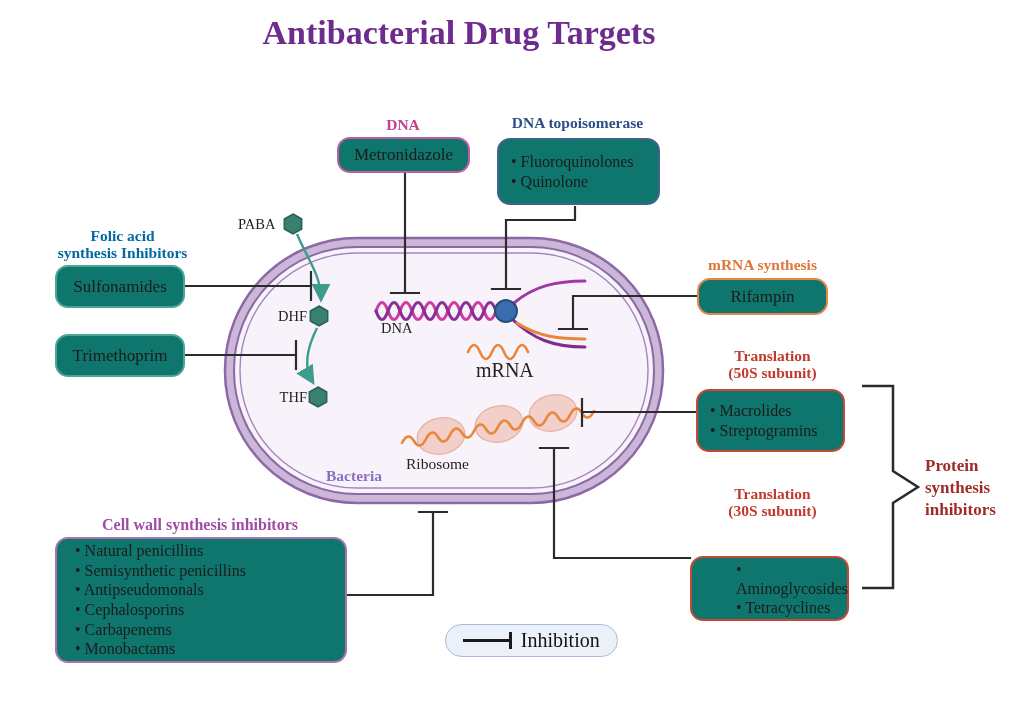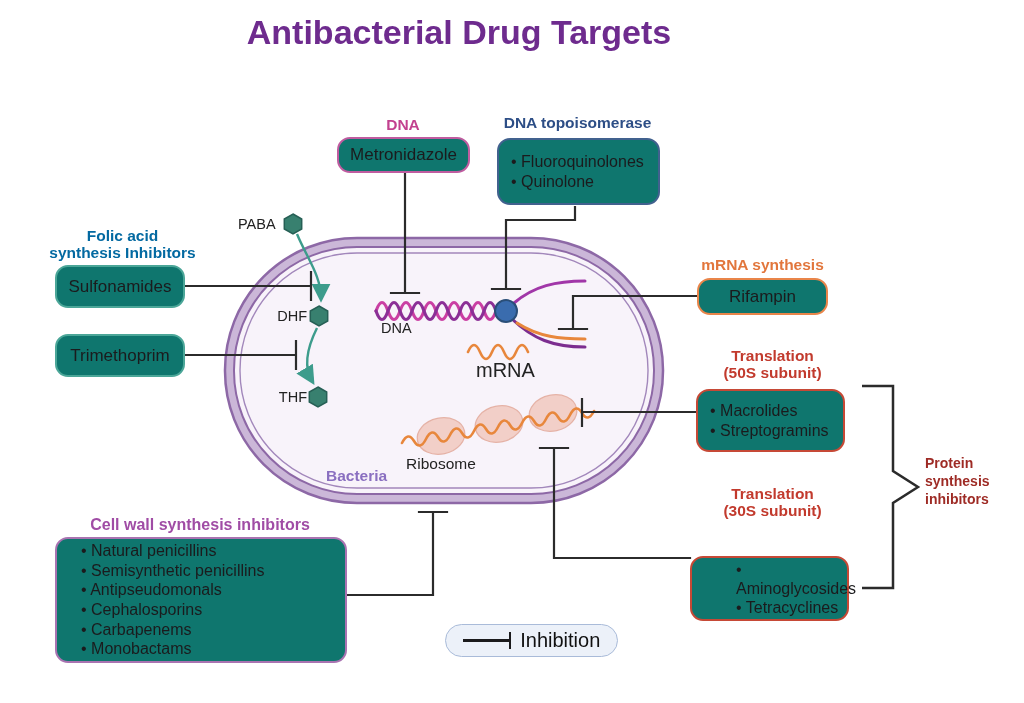--- a/index.html
+++ b/index.html
@@ -1,17 +1,17 @@
 <!DOCTYPE html>
 <html><head>
 <meta charset="utf-8">
 <style>
   html,body{margin:0;padding:0;background:#fff;}
   .stage{position:relative;width:1024px;height:703px;background:#ffffff;
-         font-family:Liberation Sans, sans-serif;color:#1d1d1f;overflow:hidden;}
+         font-family:Liberation Serif, serif;color:#1d1d1f;overflow:hidden;}
   svg.layer{position:absolute;left:0;top:0;width:1024px;height:703px;}
   .hd{position:absolute;font-weight:bold;text-align:center;line-height:1.1;font-size:15.5px;}
   .plain{position:absolute;color:#222;font-size:14.5px;line-height:1.1;}
   .box{position:absolute;background:#0f766e;border:2px solid #888;border-radius:13px;
        display:flex;align-items:center;justify-content:center;font-size:17px;color:#1b1b1d;box-sizing:border-box;}
   .box.list{flex-direction:column;align-items:flex-start;justify-content:center;
             font-size:16px;line-height:1.2;padding:4px 6px 4px 12px;}
   .legend{position:absolute;left:445px;top:624px;width:173px;height:33px;background:#ECF1F9;
           border:1.5px solid #A9BBD9;border-radius:17px;display:flex;align-items:center;
           justify-content:center;gap:9px;box-sizing:border-box;}
@@ -119,28 +119,28 @@
 
   <div class="hd" style="left:700px;top:485px;width:145px;color:#C23A2D;">
     <div>Translation</div>
     <div>(30S subunit)</div>
   </div>
   <div class="box list" style="left:690px;top:556px;width:159px;height:65px;border-color:#C64936;padding-left:44px;">
     <div>• Aminoglycosides</div>
     <div>• Tetracyclines</div>
   </div>
 
-  <div class="hd" style="left:925px;top:455px;width:95px;text-align:left;font-size:14px;line-height:1.28;color:#9E2B25;">
+  <div class="hd" style="left:925px;top:455px;width:95px;text-align:left;font-size:17px;line-height:1.28;color:#9E2B25;">
     <div>Protein</div>
     <div>synthesis</div>
     <div>inhibitors</div>
   </div>
 
   <div class="hd" style="left:60px;top:516px;width:280px;font-size:16px;color:#A04CA5;">Cell wall synthesis inhibitors</div>
-  <div class="box list" style="left:55px;top:537px;width:292px;height:126px;border-color:#A973B1;padding-left:24px;line-height:1.22;">
+  <div class="box list" style="left:55px;top:537px;width:292px;height:126px;border-color:#A973B1;padding-left:18px;line-height:1.22;">
     <div>• Natural penicillins</div>
     <div>• Semisynthetic penicillins</div>
     <div>• Antipseudomonals</div>
     <div>• Cephalosporins</div>
     <div>• Carbapenems</div>
     <div>• Monobactams</div>
   </div>
 
   <div class="plain" style="left:238px;top:217px;width:42px;text-align:left;">PABA</div>
   <div class="plain" style="left:274px;top:309px;width:33px;text-align:right;">DHF</div>

